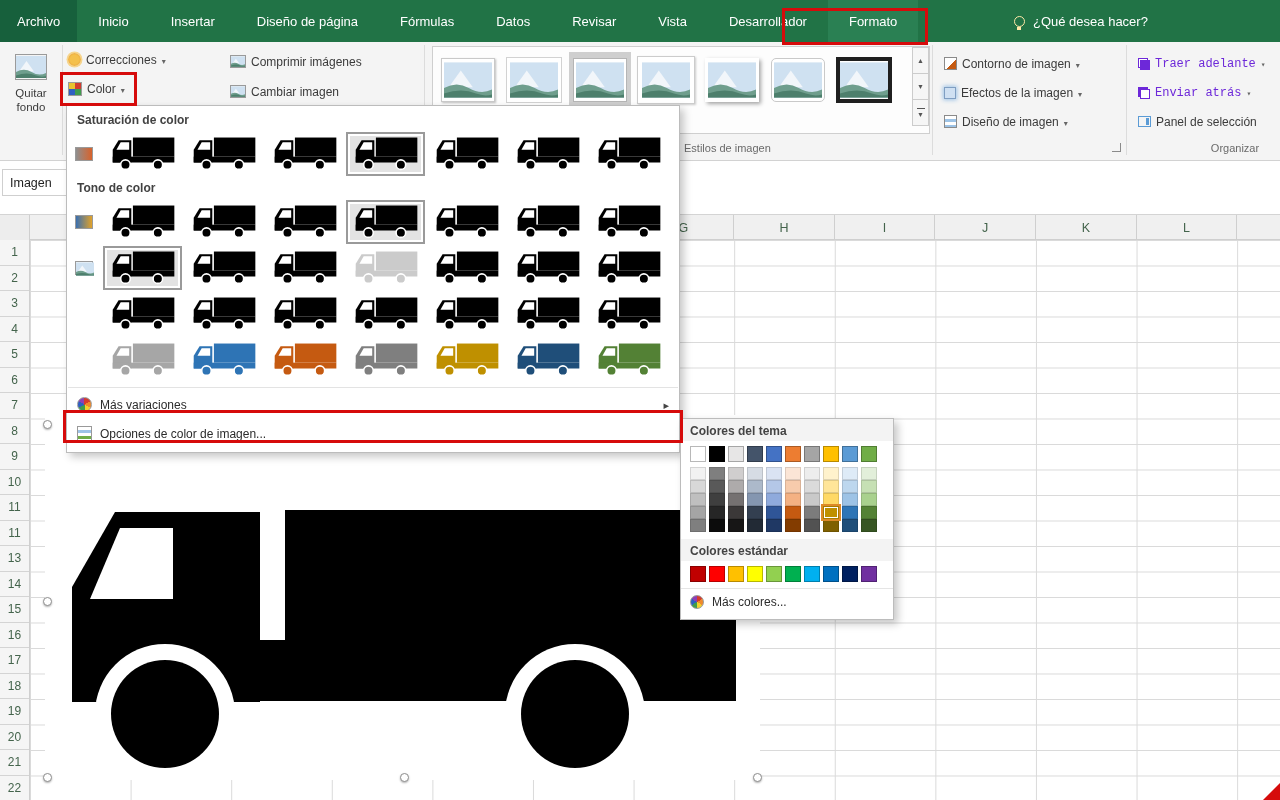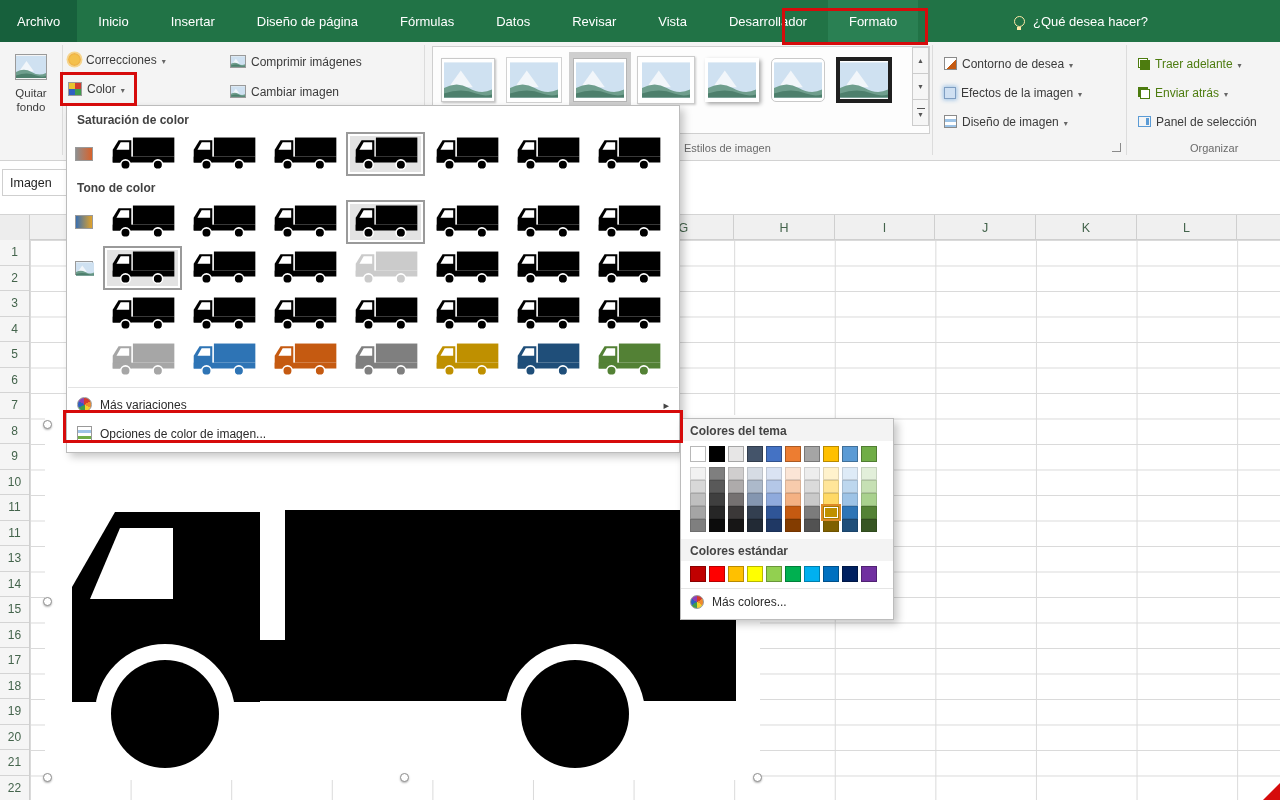--- a/index.html
+++ b/index.html
@@ -16,21 +16,21 @@
   .bulb{width:11px;height:11px;border:1.5px solid #ffe9a8;border-radius:50%;margin-right:8px;position:relative;}
   .bulb::after{content:"";position:absolute;left:2px;bottom:-4px;width:4px;height:3px;background:#ffe9a8;}
   
   .ribbon{position:absolute;top:42px;left:0;right:0;height:119px;background:#f4f4f4;
     border-bottom:1px solid #d2d2d2;z-index:4;font-size:12px;color:#3b3b3b;}
   .vsep{position:absolute;top:3px;height:110px;width:1px;background:#dcdcdc;}
   .bigbtn{position:absolute;left:2px;top:4px;width:58px;height:108px;display:flex;flex-direction:column;
     align-items:center;padding-top:8px;gap:6px;text-align:center;font-size:11.5px;line-height:1.25;}
   .smallbtn{position:absolute;display:flex;align-items:center;gap:5px;height:25px;padding:0 4px;white-space:nowrap;}
   .ddarrow::before{content:"\25BE";font-size:8px;color:#666;}
-  .disabled{color:#4d7c0f;}
+  .disabled{color:#6d28d9;font-family:Liberation Mono, monospace;}
   .glabel{position:absolute;font-size:11px;color:#6a6a6a;}
   .launcher{position:absolute;width:9px;height:9px;border-right:1.5px solid #8a8a8a;border-bottom:1.5px solid #8a8a8a;}
   
   .ic-sun{width:13px;height:13px;border-radius:50%;background:radial-gradient(circle,#f4c04c 45%,#e79b35 100%);box-shadow:0 0 0 1.5px #f6d58c;}
   .ic-color{width:14px;height:14px;border:1px solid #9a9a9a;
     background:conic-gradient(#d23b2e 0 25%,#3f9c4d 0 50%,#2f5fc2 0 75%,#e8c22f 0);}
   .ic-mini{display:inline-flex;line-height:0;border:1px solid #9a9a9a;}
   .ic-pen{width:13px;height:13px;border:1px solid #8a8a8a;background:linear-gradient(135deg,#fff 55%,#c55a11 55%);}
   .ic-glow{width:12px;height:12px;background:#cfe0f2;border:1px solid #7f9ec2;box-shadow:0 0 4px 1px #9dc3e6;}
   .ic-layout{width:13px;height:13px;border:1px solid #8a8a8a;
@@ -329,21 +329,21 @@
     <div class="gsbtn up"></div>
     <div class="gsbtn dn"></div>
     <div class="gsbtn">
         <span class="bar"></span>
         <span class="dn"></span>
       </div>
   </div>
 
   <div class="smallbtn" style="left:940px;top:9px">
     <span class="ic-pen"></span>
-    <span>Contorno de desea</span>
+    <span>Contorno de imagen</span>
     <span class="ddarrow"></span>
   </div>
   <div class="smallbtn" style="left:940px;top:38px">
     <span class="ic-glow"></span>
     <span>Efectos de la imagen</span>
     <span class="ddarrow"></span>
   </div>
   <div class="smallbtn" style="left:940px;top:67px">
     <span class="ic-layout"></span>
     <span>Diseño de imagen</span>
@@ -360,21 +360,21 @@
     <span>Enviar atrás</span>
     <span class="ddarrow"></span>
   </div>
   <div class="smallbtn" style="left:1134px;top:67px">
     <span class="ic-pane" style="color:#5b9bd5"></span>
     <span>Panel de selección</span>
   </div>
 
   <div class="glabel" style="left:684px;top:100px">Estilos de imagen</div>
   <div class="launcher" style="left:1112px;top:101px"></div>
-  <div class="glabel" style="left:1190px;top:100px;width:90px;text-align:left">Organizar</div>
+  <div class="glabel" style="left:1190px;top:100px;width:90px;text-align:center">Organizar</div>
 </div>
 
 <div class="tabbar">
     <div class="tab file">Archivo</div>
     <div class="tab">Inicio</div>
     <div class="tab">Insertar</div>
     <div class="tab">Diseño de página</div>
     <div class="tab">Fórmulas</div>
     <div class="tab">Datos</div>
     <div class="tab">Revisar</div>

